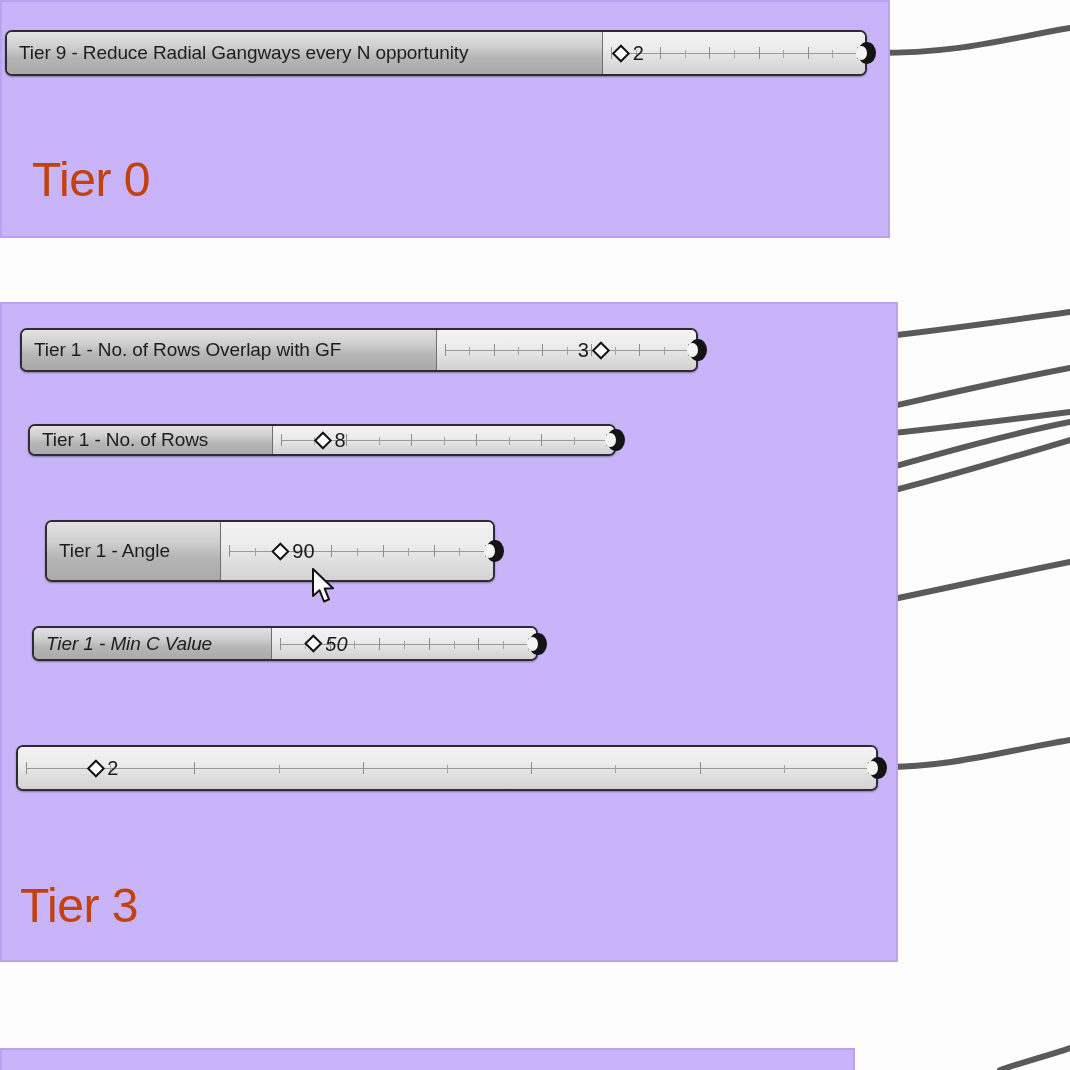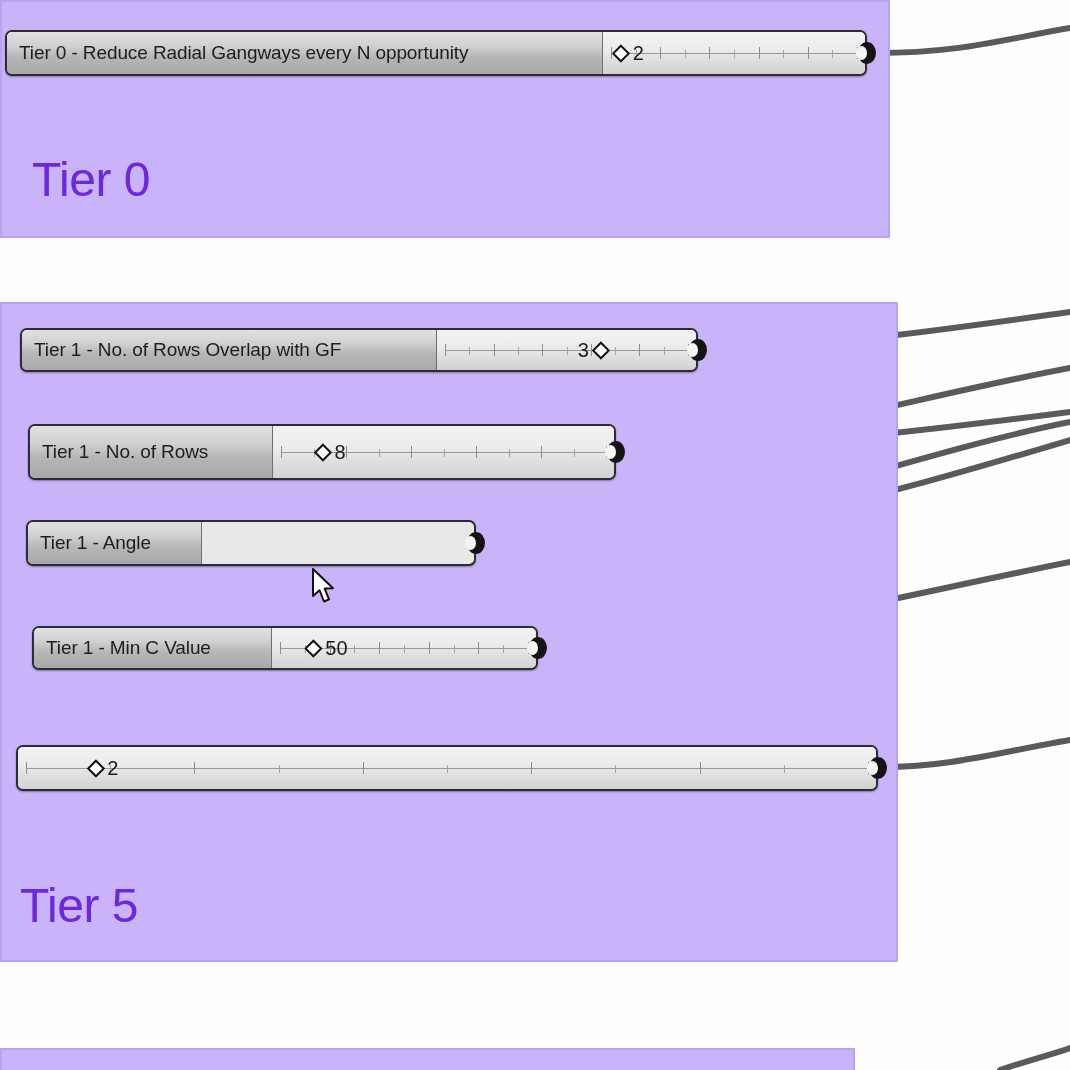--- a/index.html
+++ b/index.html
@@ -20,21 +20,21 @@
   .gh-group {
     position: absolute;
     background: #c9b4f9;
     border: 2px solid #b9a2f0;
     box-sizing: border-box;
   }
   .gh-group-label {
     position: absolute;
     font-family: "Liberation Sans", sans-serif;
     font-weight: 400;
-    color: #6d28d9;
+    color: #c2410c;
     white-space: nowrap;
     letter-spacing: -0.5px;
   }
 
   
   .gh-slider {
     position: absolute;
     display: flex;
     align-items: stretch;
     border: 2px solid #2f2b35;
@@ -180,27 +180,27 @@
       <path d="M 489,545 C 700,548 870,500 1070,440" fill="none" stroke="#5a5a5a" stroke-width="6" stroke-linecap="round"></path>
       <path d="M 542,648 C 700,648 880,600 1070,562" fill="none" stroke="#5a5a5a" stroke-width="6" stroke-linecap="round"></path>
       <path d="M 884,767 C 950,767 1000,752 1070,740" fill="none" stroke="#5a5a5a" stroke-width="6" stroke-linecap="round"></path>
       <path d="M 1000,1070 C 1030,1060 1050,1055 1070,1048" fill="none" stroke="#5a5a5a" stroke-width="6" stroke-linecap="round"></path>
     </svg>
 
   <div id="groups-layer">
       <div class="gh-group" style="left: 0px; top: 0px; width: 890px; height: 238px; background: rgb(201, 180, 249); border-color: rgb(185, 162, 240);"></div>
       <div class="gh-group-label" style="left: 32px; top: 152px; font-size: 48px;">Tier 0</div>
       <div class="gh-group" style="left: 0px; top: 302px; width: 898px; height: 660px; background: rgb(201, 180, 249); border-color: rgb(185, 162, 240);"></div>
-      <div class="gh-group-label" style="left: 20px; top: 878px; font-size: 48px;">Tier 5</div>
+      <div class="gh-group-label" style="left: 20px; top: 878px; font-size: 48px;">Tier 3</div>
       <div class="gh-group" style="left: 0px; top: 1048px; width: 855px; height: 40px; background: rgb(201, 180, 249); border-color: rgb(185, 162, 240);"></div>
     </div>
   <div id="sliders-layer">
       <div class="gh-slider" style="left: 5px; top: 30px; width: 862px; height: 46px;">
         <div class="gh-slider-inner">
-          <div class="gh-slider-name" style="width: 596px; flex: 0 0 596px;">Tier 0 - Reduce Radial Gangways every N opportunity</div>
+          <div class="gh-slider-name" style="width: 596px; flex: 0 0 596px;">Tier 9 - Reduce Radial Gangways every N opportunity</div>
           <div class="gh-slider-track">
             <div class="gh-ticks">
               <div class="baseline"></div>
               <div class="tick" style="left: 0%;"></div>
               <div class="tick minor" style="left: 10%;"></div>
               <div class="tick" style="left: 20%;"></div>
               <div class="tick minor" style="left: 30%;"></div>
               <div class="tick" style="left: 40%;"></div>
               <div class="tick minor" style="left: 50%;"></div>
               <div class="tick" style="left: 60%;"></div>
@@ -236,21 +236,21 @@
               <div class="tick" style="left: 100%;"></div>
             </div>
             <div class="gh-handle value-left" style="left: 60%;">
               <div class="gh-diamond"></div>
               <span class="gh-value">3</span>
             </div>
           </div>
         </div>
         <div class="gh-nub"></div>
       </div>
-      <div class="gh-slider" style="left: 28px; top: 424px; width: 588px; height: 56px;">
+      <div class="gh-slider" style="left: 28px; top: 424px; width: 588px; height: 32px;">
         <div class="gh-slider-inner">
           <div class="gh-slider-name" style="width: 243px; flex: 0 0 243px;">Tier 1 - No. of Rows</div>
           <div class="gh-slider-track">
             <div class="gh-ticks">
               <div class="baseline"></div>
               <div class="tick" style="left: 0%;"></div>
               <div class="tick minor" style="left: 10%;"></div>
               <div class="tick" style="left: 20%;"></div>
               <div class="tick minor" style="left: 30%;"></div>
               <div class="tick" style="left: 40%;"></div>
@@ -262,27 +262,47 @@
               <div class="tick" style="left: 100%;"></div>
             </div>
             <div class="gh-handle" style="left: 17%;">
               <div class="gh-diamond"></div>
               <span class="gh-value">8</span>
             </div>
           </div>
         </div>
         <div class="gh-nub"></div>
       </div>
-      <div class="gh-slider" style="left: 26px; top: 520px; width: 450px; height: 46px;">
+      <div class="gh-slider" style="left: 45px; top: 520px; width: 450px; height: 62px;">
         <div class="gh-slider-inner">
           <div class="gh-slider-name" style="width: 174px; flex: 0 0 174px;">Tier 1 - Angle</div>
-        </div>
-        <div class="gh-nub"></div>
-      </div>
-      <div class="gh-slider" style="left: 32px; top: 626px; width: 506px; height: 44px;">
+          <div class="gh-slider-track">
+            <div class="gh-ticks">
+              <div class="baseline"></div>
+              <div class="tick" style="left: 0%;"></div>
+              <div class="tick minor" style="left: 10%;"></div>
+              <div class="tick" style="left: 20%;"></div>
+              <div class="tick minor" style="left: 30%;"></div>
+              <div class="tick" style="left: 40%;"></div>
+              <div class="tick minor" style="left: 50%;"></div>
+              <div class="tick" style="left: 60%;"></div>
+              <div class="tick minor" style="left: 70%;"></div>
+              <div class="tick" style="left: 80%;"></div>
+              <div class="tick minor" style="left: 90%;"></div>
+              <div class="tick" style="left: 100%;"></div>
+            </div>
+            <div class="gh-handle" style="left: 27%;">
+              <div class="gh-diamond"></div>
+              <span class="gh-value">90</span>
+            </div>
+          </div>
+        </div>
+        <div class="gh-nub"></div>
+      </div>
+      <div class="gh-slider" style="left: 32px; top: 626px; width: 506px; height: 35px; font-style: italic;">
         <div class="gh-slider-inner">
           <div class="gh-slider-name" style="width: 238px; flex: 0 0 238px;">Tier 1 - Min C Value</div>
           <div class="gh-slider-track">
             <div class="gh-ticks">
               <div class="baseline"></div>
               <div class="tick" style="left: 0%;"></div>
               <div class="tick minor" style="left: 10%;"></div>
               <div class="tick" style="left: 20%;"></div>
               <div class="tick minor" style="left: 30%;"></div>
               <div class="tick" style="left: 40%;"></div>

